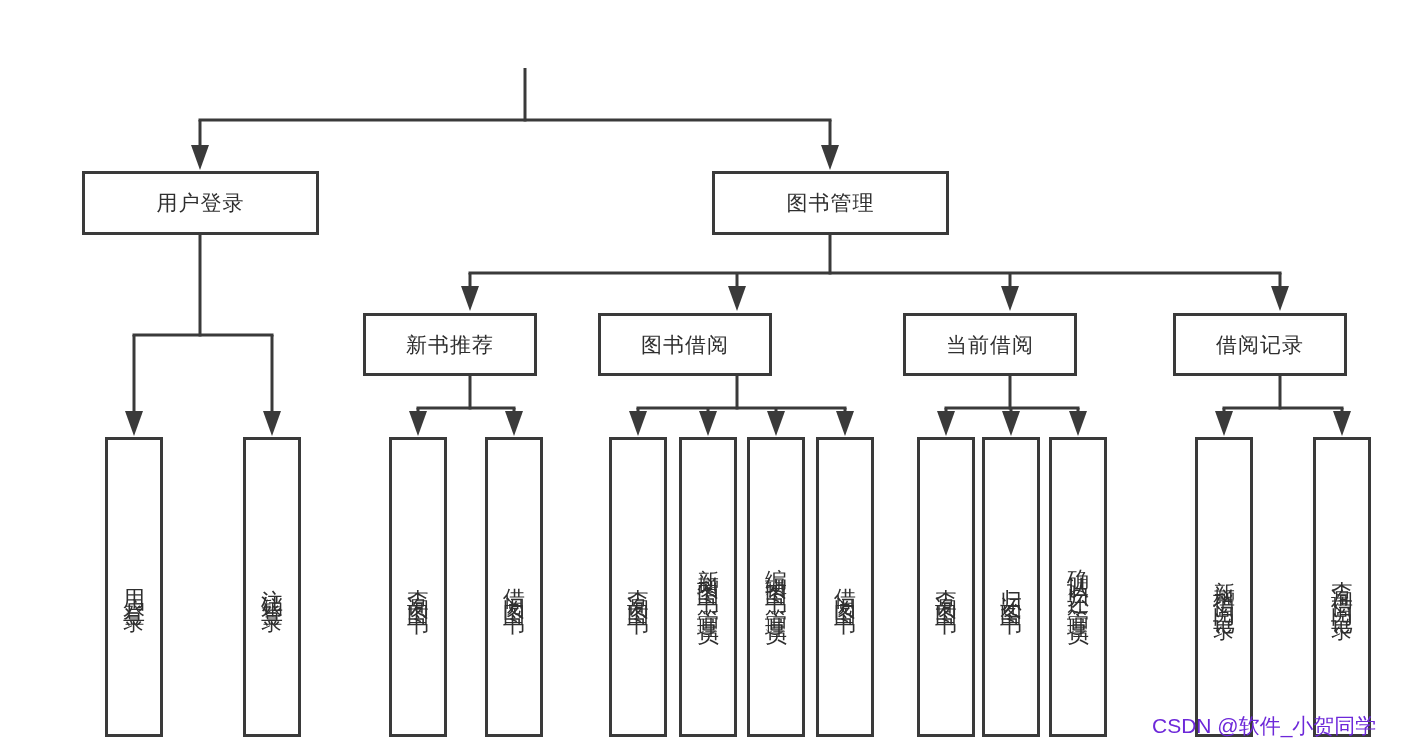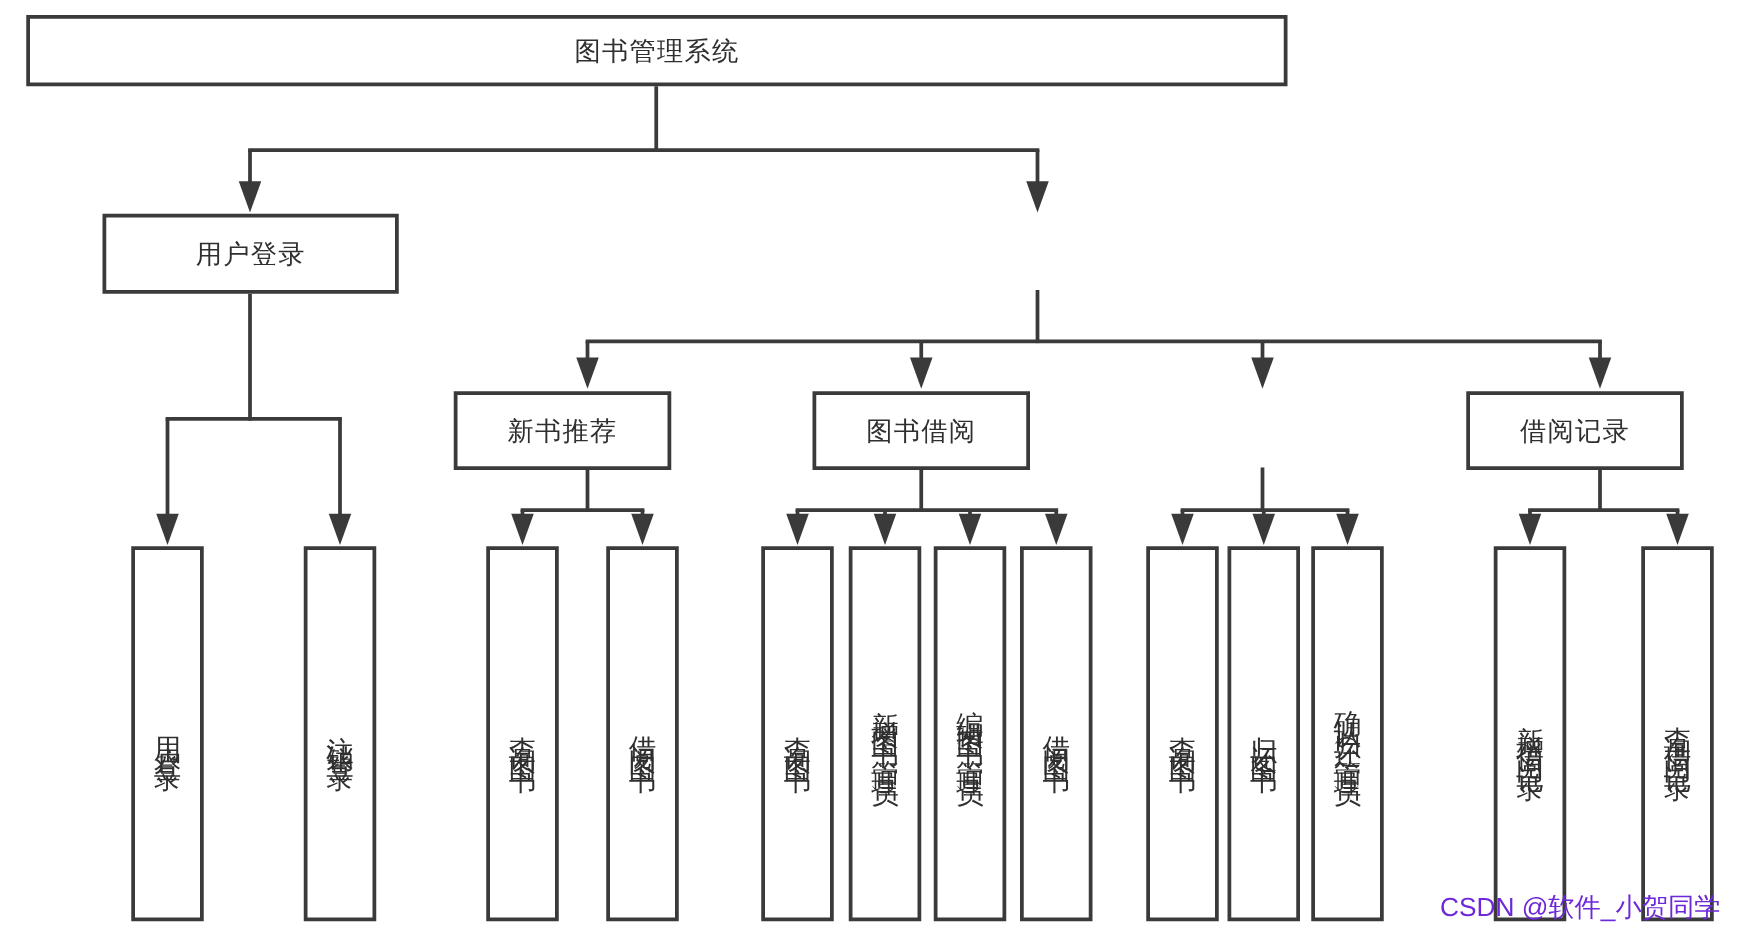--- a/index.html
+++ b/index.html
@@ -124,26 +124,27 @@
       <polygon points="767,411 785,411 776,436"></polygon>
       <polygon points="836,411 854,411 845,436"></polygon>
       <polygon points="937,411 955,411 946,436"></polygon>
       <polygon points="1002,411 1020,411 1011,436"></polygon>
       <polygon points="1069,411 1087,411 1078,436"></polygon>
       <polygon points="1215,411 1233,411 1224,436"></polygon>
       <polygon points="1333,411 1351,411 1342,436"></polygon>
     </g>
   </svg>
 
-  <div class="box l1">图书管理系统</div>
 
   <div class="box l2" style="left:82px;">用户登录</div>
+  <div class="box l2" style="left:712px;">图书管理</div>
 
   <div class="box l3" style="left:363px;">新书推荐</div>
-  <div class="box l3" style="left:650px;">图书借阅</div>
+  <div class="box l3" style="left:598px;">图书借阅</div>
+  <div class="box l3" style="left:903px;">当前借阅</div>
   <div class="box l3" style="left:1173px;">借阅记录</div>
 
   <div class="vbox" style="left:105px;">
     <span class="vtext">用户登录</span>
   </div>
   <div class="vbox" style="left:243px;">
     <span class="vtext">注销登录</span>
   </div>
 
   <div class="vbox" style="left:389px;">

